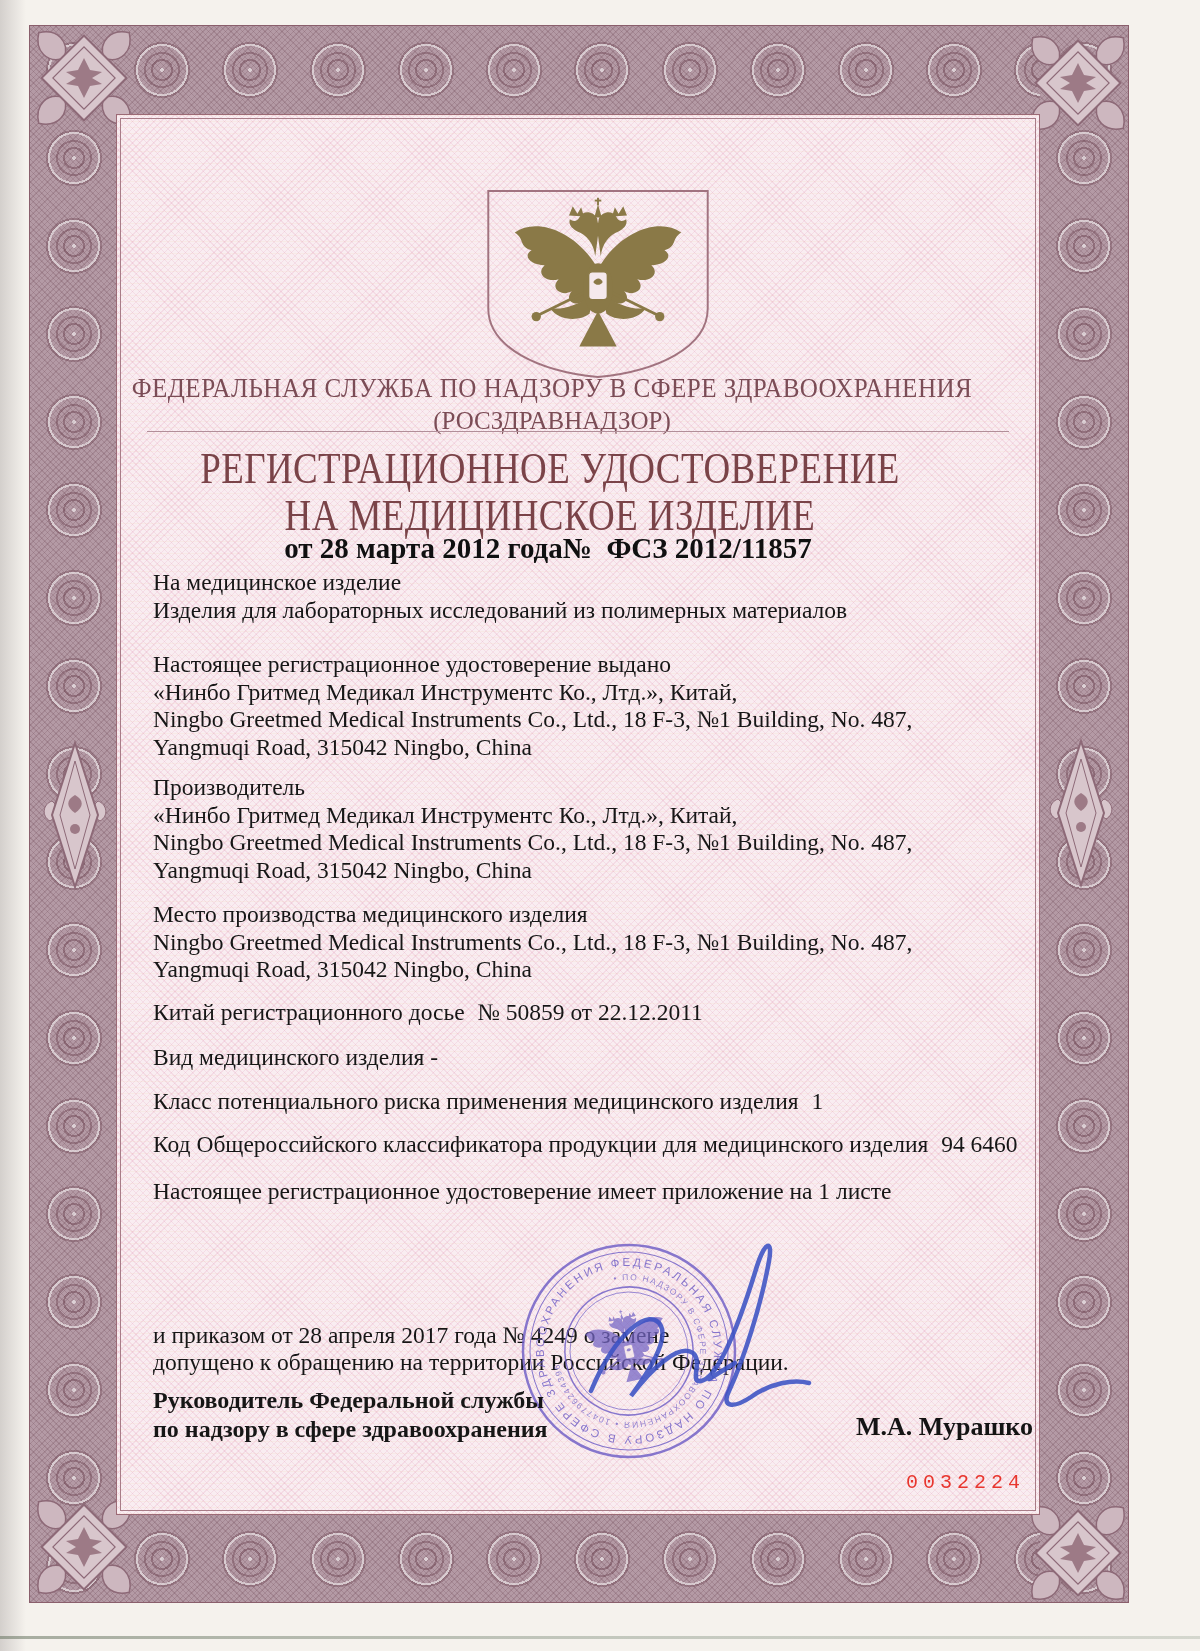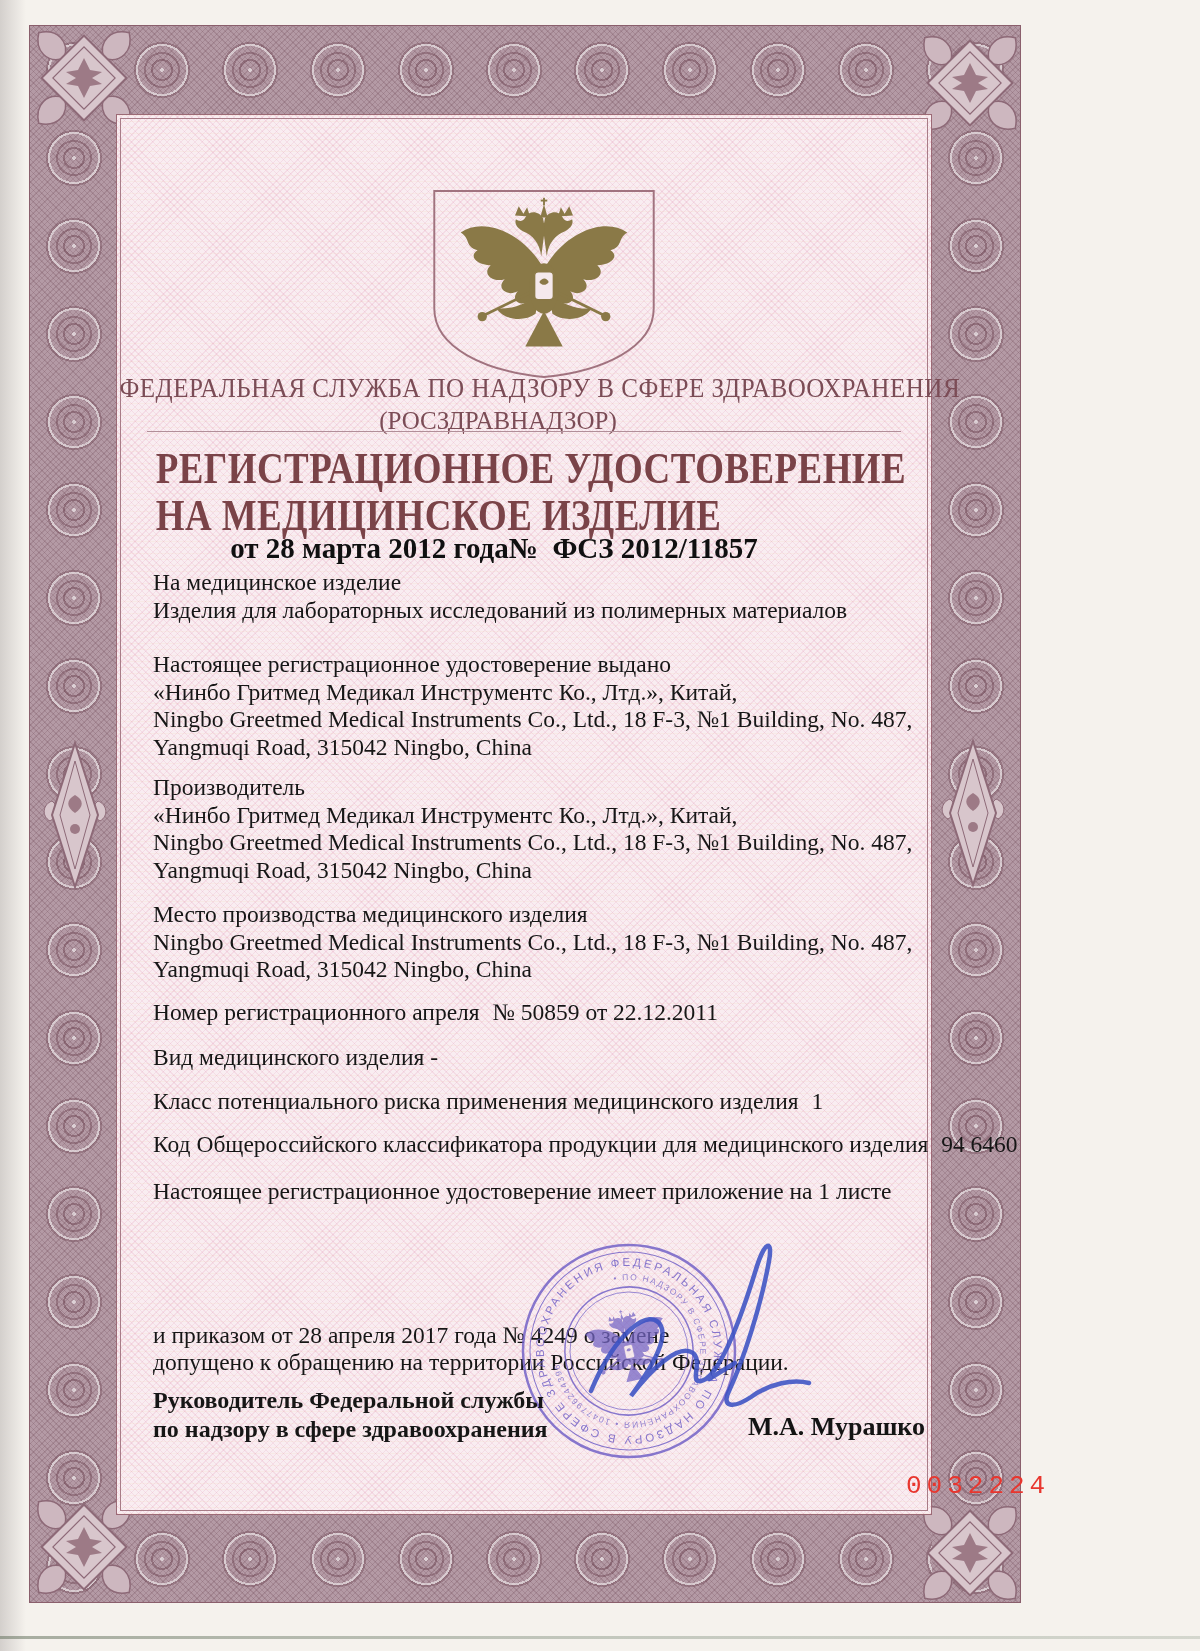--- a/index.html
+++ b/index.html
@@ -6,21 +6,21 @@
   html,body{margin:0;padding:0;}
   body{width:1200px;height:1651px;background:#f5f2ed;position:relative;overflow:hidden;
        font-family:"Liberation Serif",serif;}
   .page{position:absolute;inset:0;}
   .page::before{content:"";position:absolute;left:0;top:0;bottom:0;width:26px;
        background:linear-gradient(90deg,rgba(60,50,55,.18),rgba(60,50,55,0));pointer-events:none;}
   .scan-line{position:absolute;left:0;right:0;top:1636px;height:3px;
        background:linear-gradient(90deg,#66735f,#9aa596,#b9c0b4);opacity:.55;}
 
   
-  .cert{position:absolute;left:30px;top:26px;width:990px;height:1576px;
+  .cert{position:absolute;left:30px;top:26px;width:1098px;height:1576px;
         box-shadow:0 0 0 1px #8a5f6c;background:#c2410c;}
   .band{position:absolute;
         background-color:#b49aa5;
         background-image:
           radial-gradient(circle at 50% 50%, rgba(255,255,255,.55) 0 2px, transparent 2px 9px,
             rgba(104,62,76,.45) 9px 11px, transparent 11px 16px,
             rgba(104,62,76,.40) 16px 18px, transparent 18px 24px,
             rgba(255,255,255,.50) 24px 26px, rgba(104,62,76,.35) 26px 28px, transparent 28px),
           repeating-linear-gradient(45deg, rgba(94,52,66,.18) 0 1px, transparent 1px 4px),
           repeating-linear-gradient(-45deg, rgba(94,52,66,.18) 0 1px, transparent 1px 4px);
@@ -51,39 +51,39 @@
 
   .emblem{position:absolute;top:74px;left:50%;transform:translateX(calc(-50% + 20px));
           width:236px;height:192px;color:#8a7947;}
 
   .agency{position:absolute;top:258px;left:0;right:0;text-align:center;color:#7b4c56;
           transform:translateX(-26px);}
   .agency-l1{display:block;font-size:27px;letter-spacing:.5px;transform:scaleX(.93);white-space:nowrap;}
   .agency-l2{display:block;font-size:25px;margin-top:3px;}
   .sep{position:absolute;top:316px;left:30px;right:30px;height:1px;background:#b18f98;}
 
-  .title{position:absolute;top:330px;left:4px;right:0;text-align:left;
-         color:#7a4348;font-weight:bold;}
+  .title{position:absolute;top:330px;left:4px;right:0;text-align:center;
+         color:#7a4348;font-weight:normal;}
   .title-l{display:block;font-size:44px;line-height:47px;white-space:nowrap;
            transform:translateX(-30px) scaleX(.84);letter-spacing:.5px;}
   .dateline{position:absolute;top:417px;left:0;right:0;display:flex;justify-content:center;
             transform:translateX(-30px);font-weight:bold;font-size:29px;color:#101010;}
   .ws-pre{white-space:pre;}
 
   .p{position:absolute;left:36px;right:6px;font-size:23.5px;line-height:27.5px;
      color:#161616;white-space:nowrap;}
   .bold{font-weight:normal;text-align:center;}
   .gap{margin-left:7px;}
   .p1{top:454px;}.p2{top:536px;}.p3{top:659px;}.p4{top:786px;}.p5{top:884px;}
   .p6{top:929px;}.p7{top:973px;}.p8{top:1016px;}.p9{top:1063px;}
   .orders{top:1179px;}
   .sigblock{top:1271px;font-weight:bold;font-size:24px;line-height:29px;}
   .signame{position:absolute;top:1297px;right:6px;font-weight:bold;font-size:26px;color:#141414;}
   .serial{position:absolute;left:789px;top:1356px;font-family:"Liberation Mono",monospace;
-          font-size:26px;letter-spacing:5px;color:#e8362e;}
+          font-size:20px;letter-spacing:5px;color:#e8362e;}
 
   .stamp{position:absolute;left:400px;top:1124px;width:224px;height:224px;
          opacity:.82;transform:rotate(-12deg);
          font-family:"Liberation Sans",sans-serif;}
   .signature{position:absolute;left:444px;top:1096px;width:260px;height:230px;}
   .hidden-defs{position:absolute;width:0;height:0;overflow:hidden;}
 </style>
 </head>
 <body>
 
@@ -203,21 +203,21 @@
         <span class="bold">Yangmuqi Road, 315042 Ningbo, China</span>
       </div>
 
       <div class="p p4">
         <span>Место производства медицинского изделия</span><br>
         <span class="bold">Ningbo Greetmed Medical Instruments Co., Ltd., 18 F-3, №1 Building, No. 487,</span><br>
         <span class="bold">Yangmuqi Road, 315042 Ningbo, China</span>
       </div>
 
       <div class="p p5">
-        <span>Номер регистрационного апреля</span>
+        <span>Китай регистрационного досье</span>
         <span class="bold gap">№ 50859 от 22.12.2011</span>
       </div>
 
       <div class="p p6">
         <span>Вид медицинского изделия -</span>
       </div>
 
       <div class="p p7">
         <span>Класс потенциального риска применения медицинского изделия</span>
         <span class="bold gap">1</span>

